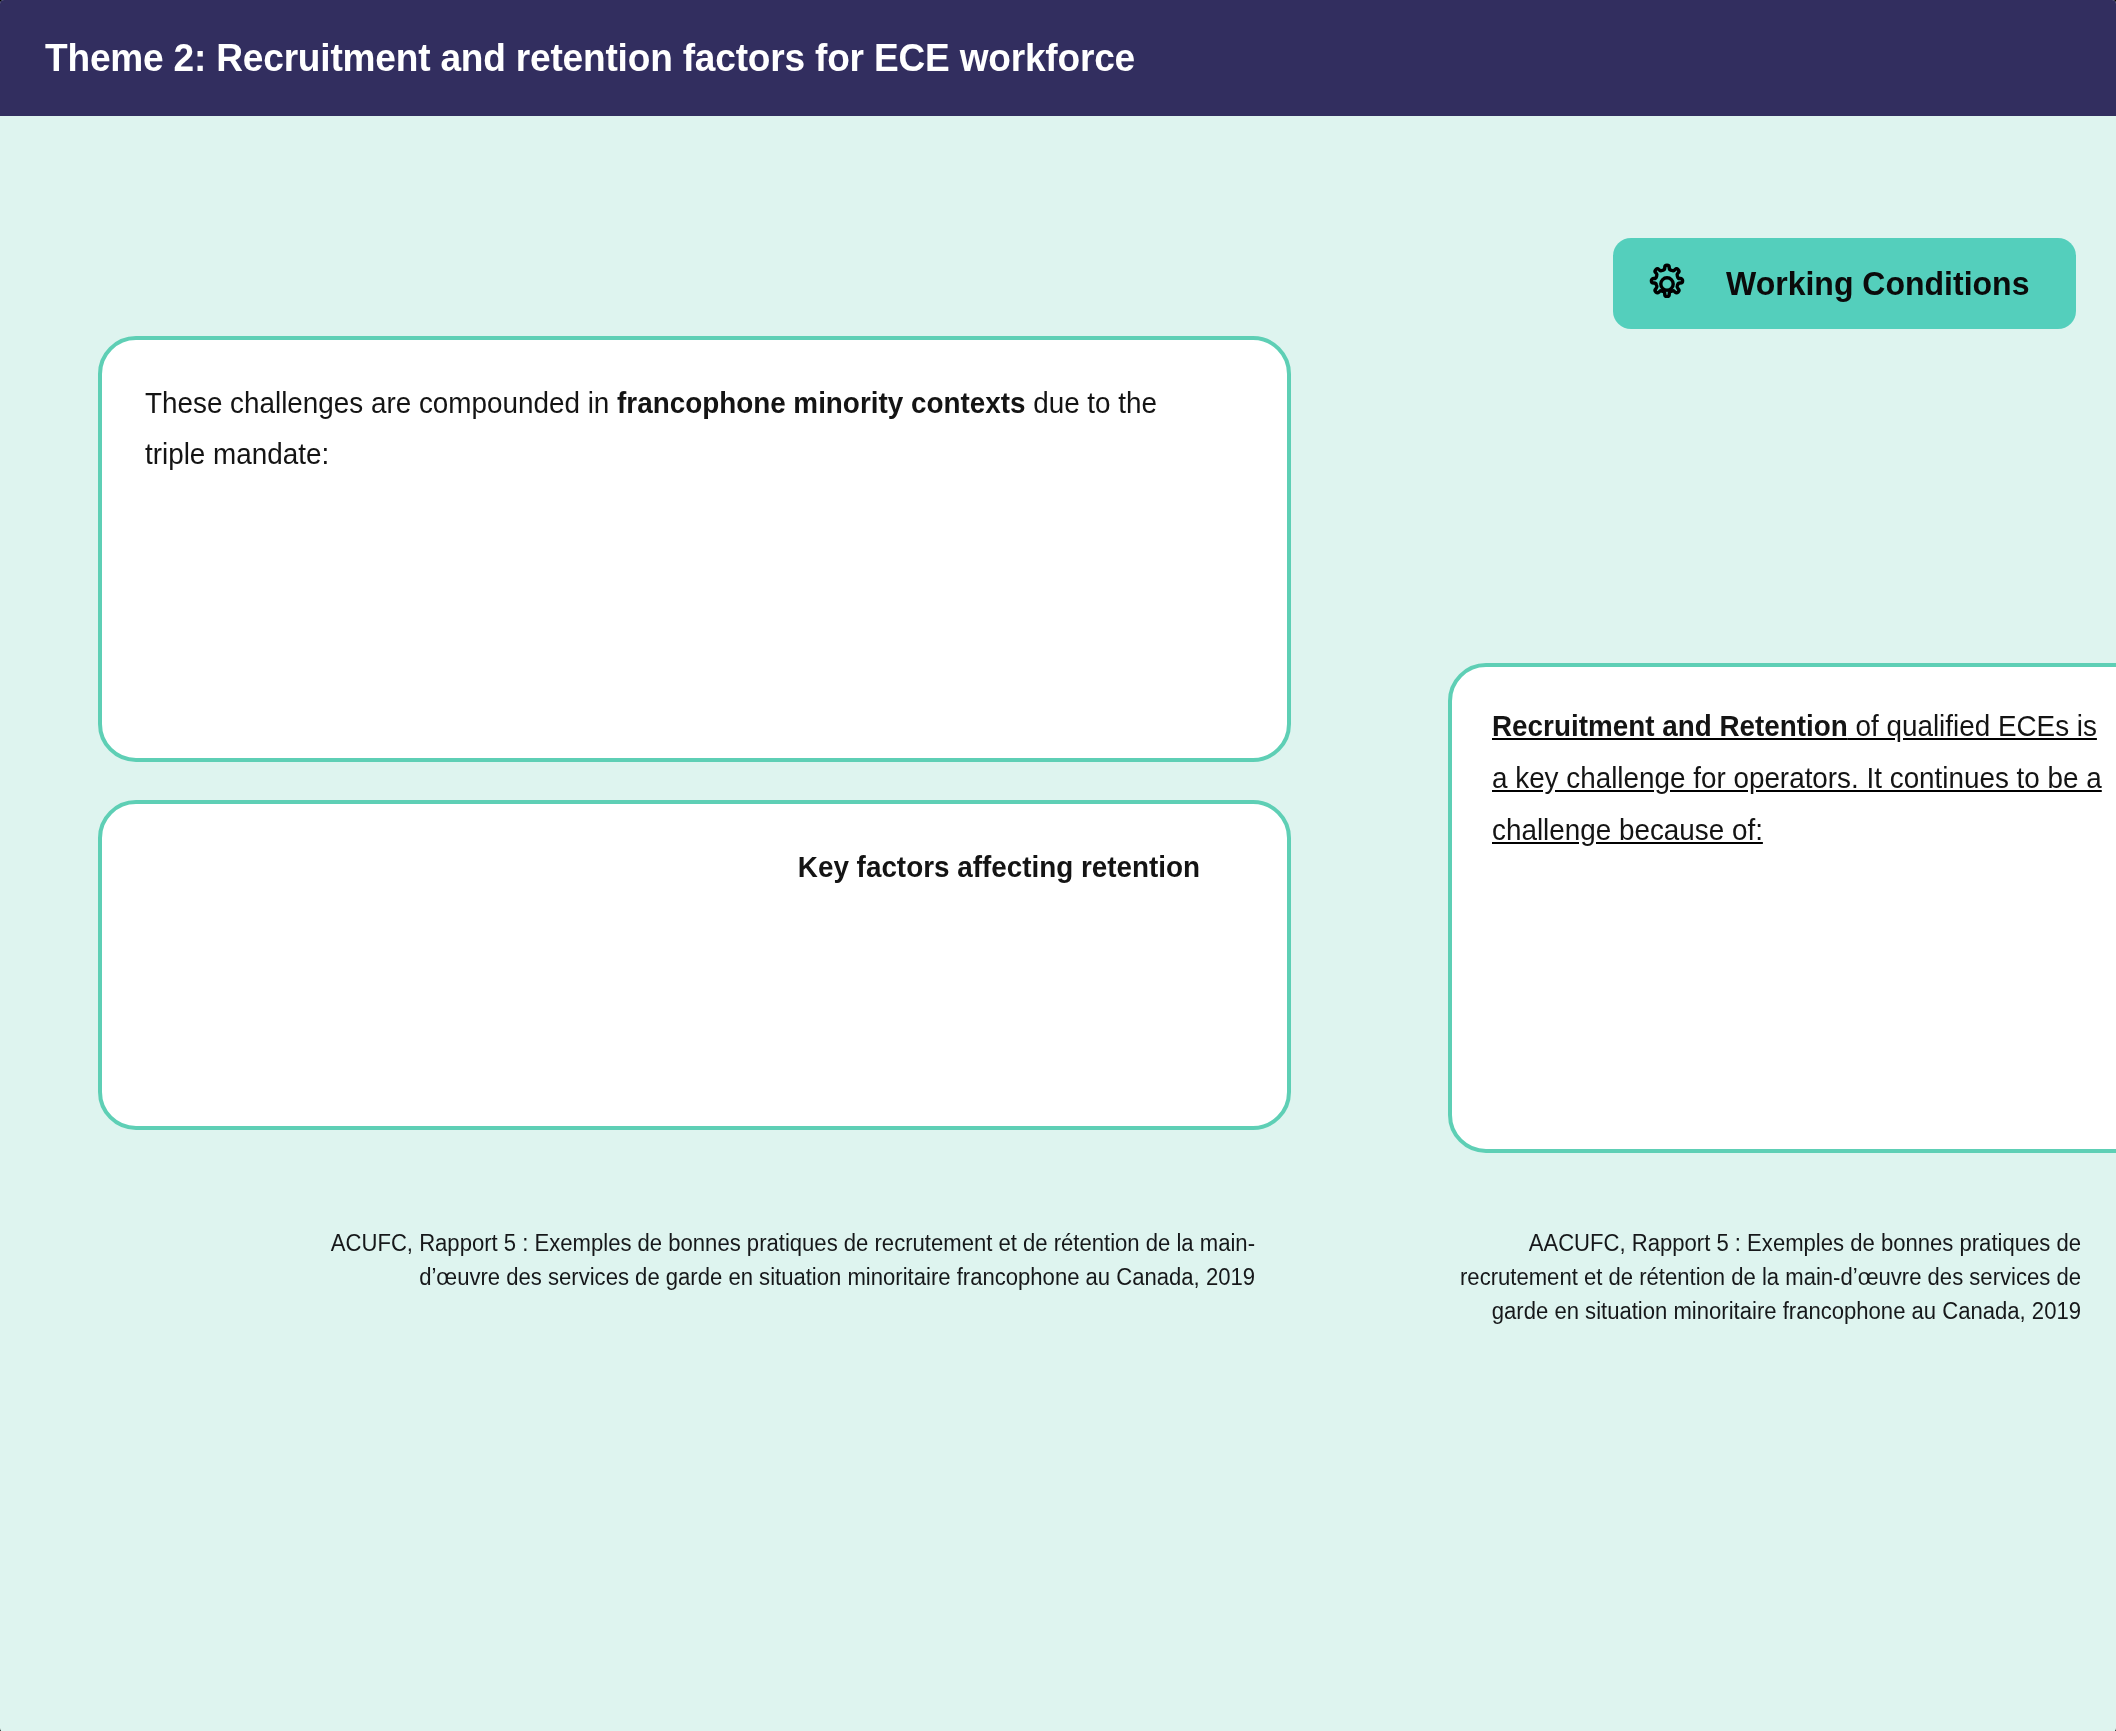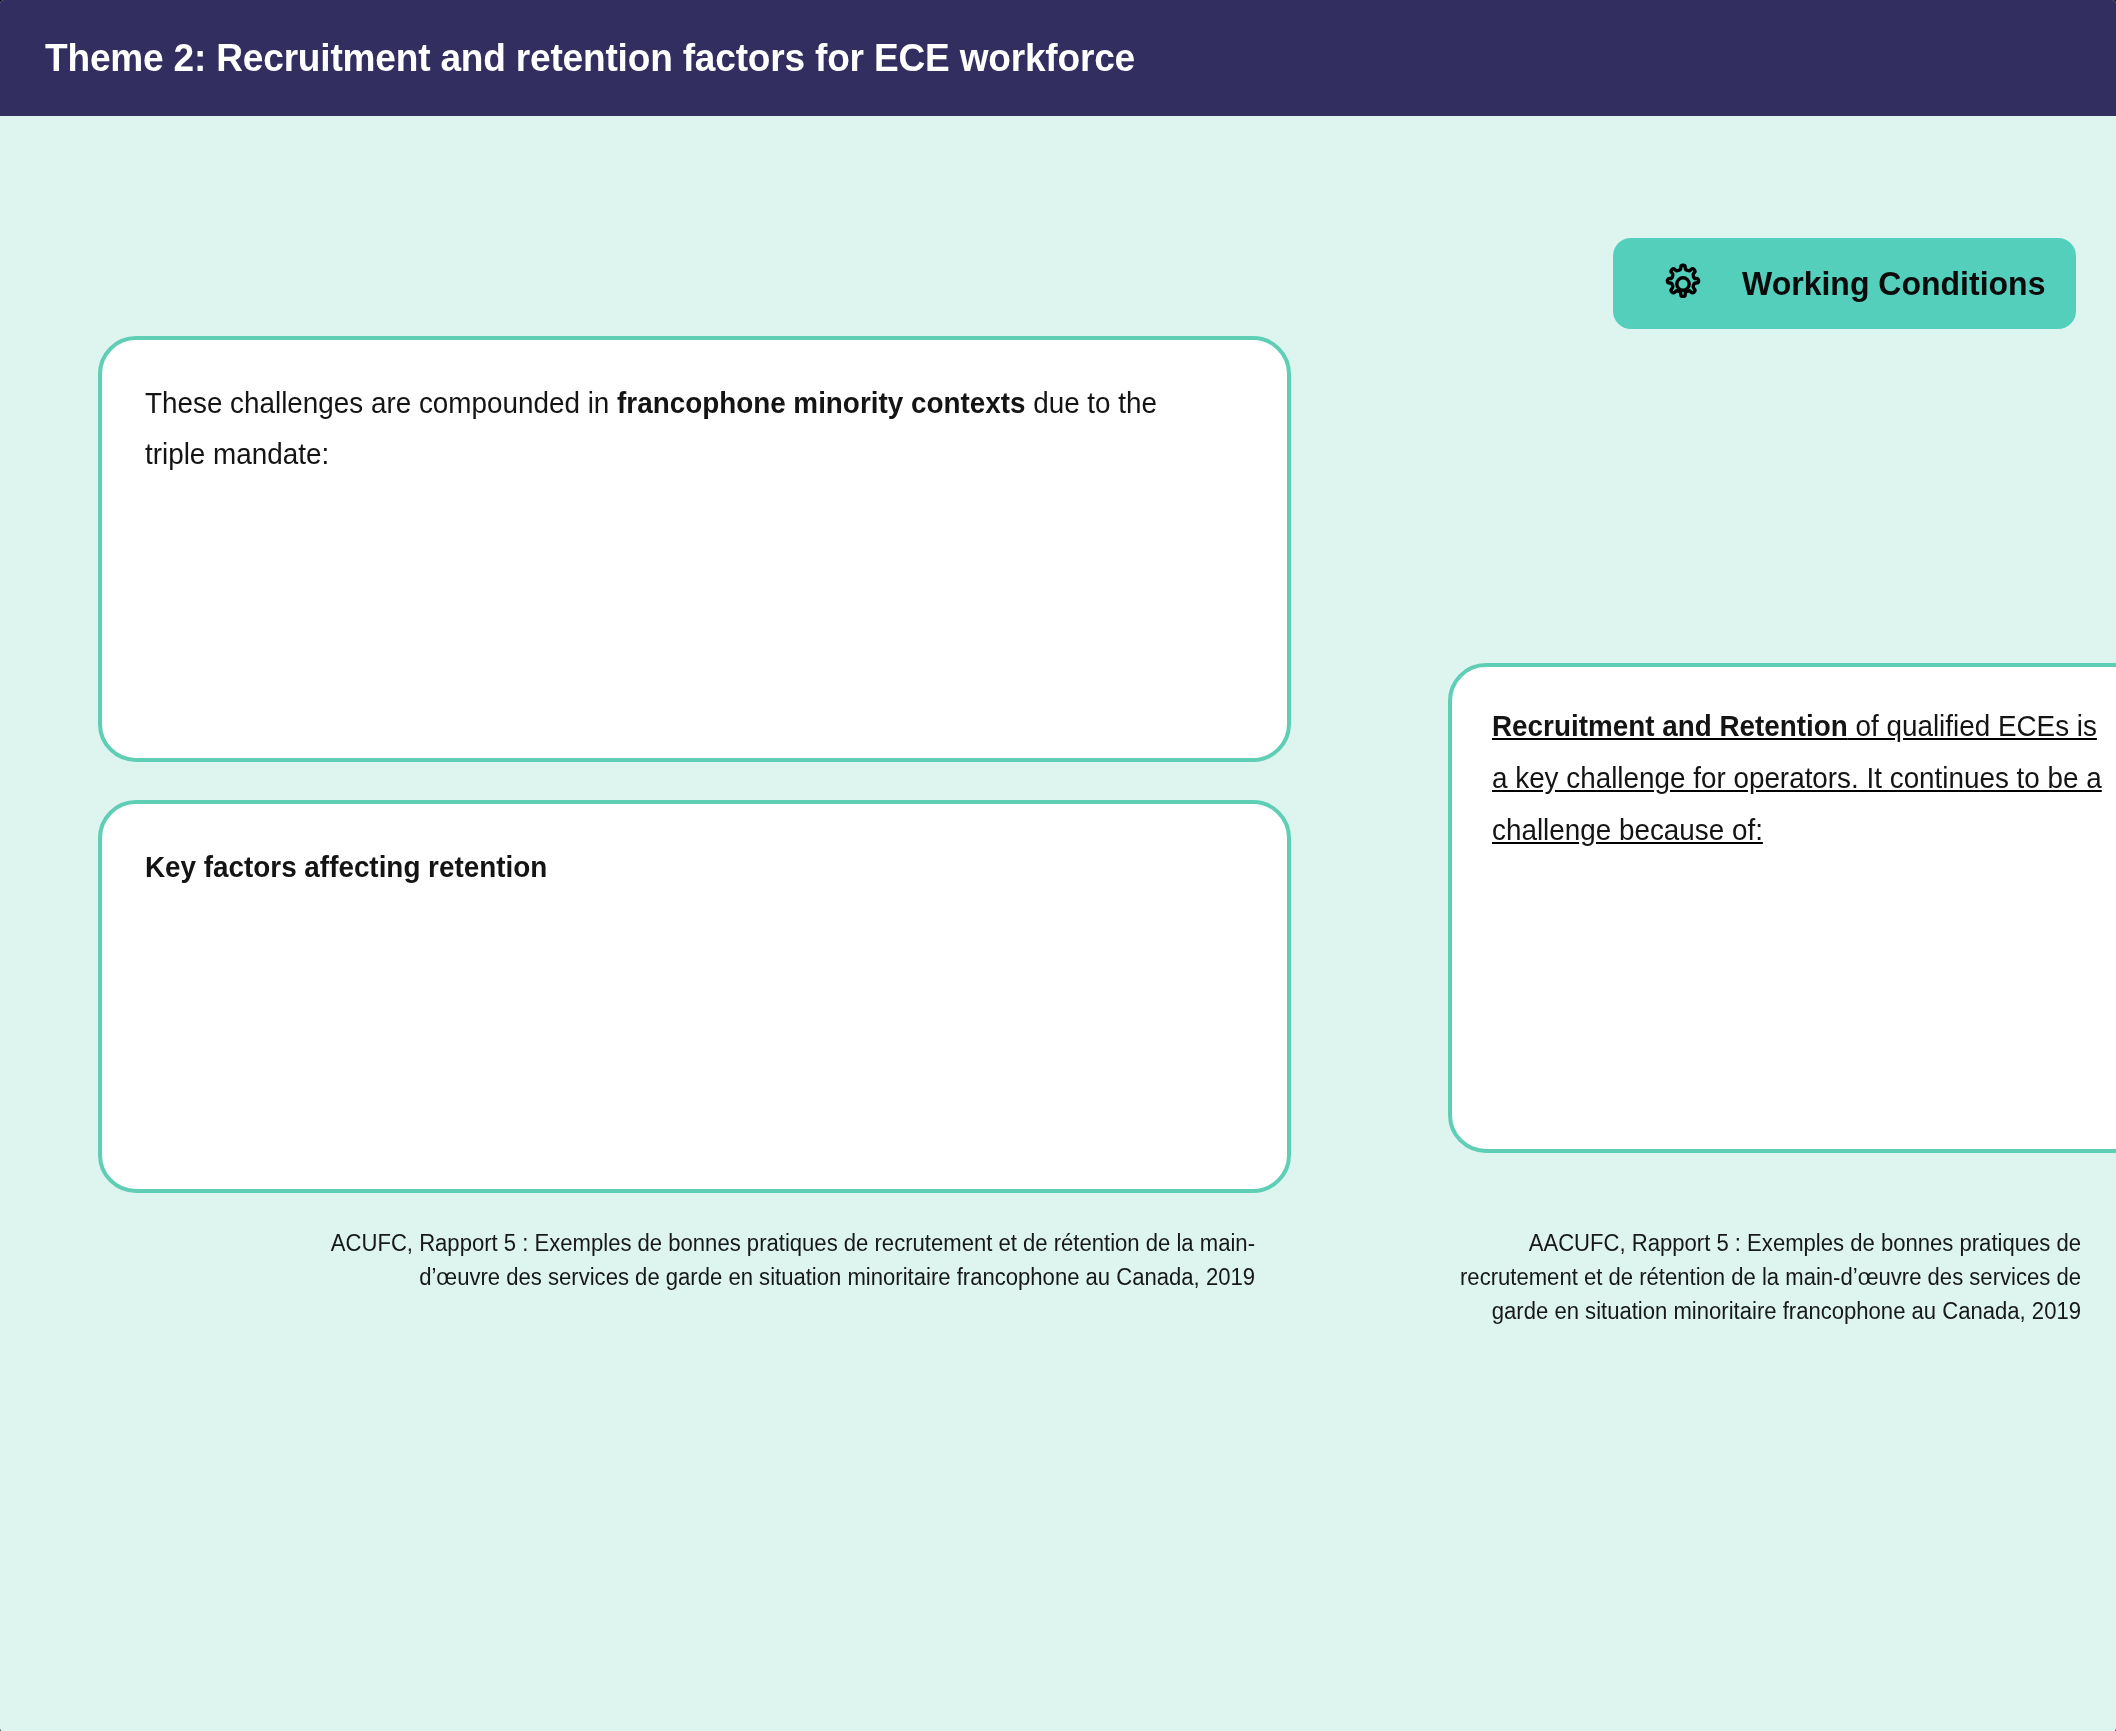--- a/index.html
+++ b/index.html
@@ -47,21 +47,21 @@
     position: absolute;
     left: 1613px;
     top: 238px;
     width: 463px;
     height: 91px;
     background: #54CFBC;
     border-radius: 18px;
     display: flex;
     align-items: center;
     box-sizing: border-box;
-    padding-left: 46px;
+    padding-left: 30px;
   }
   .badge-icon {
     width: 48px;
     height: 48px;
     flex: 0 0 auto;
     display: block;
   }
   .badge-label {
     margin-left: 35px;
     font-size: 33px;
@@ -75,21 +75,21 @@
   
   .card {
     position: absolute;
     background: #FFFFFF;
     border: 4.1px solid #5ECFB5;
     border-radius: 38px;
     box-sizing: border-box;
     margin-left: 40px;
   }
   #card-left-1 { left: 58px;   top: 336px;  width: 1193px; height: 426px; }
-  #card-left-2 { left: 58px;   top: 800px;  width: 1193px; height: 393px; }
+  #card-left-2 { left: 58px;   top: 800px;  width: 1193px; height: 330px; text-align: right; }
   #card-right  { left: 1408px; top: 663px;  width: 722px;  height: 490px; text-decoration: underline; }
 
   .card-body {
     padding: 38px 43px 0 43px;
     color: #141414;
   }
   #card-right .card-body { padding: 33px 38px 0 40px; }
 
   .para {
     font-size: 29px;

